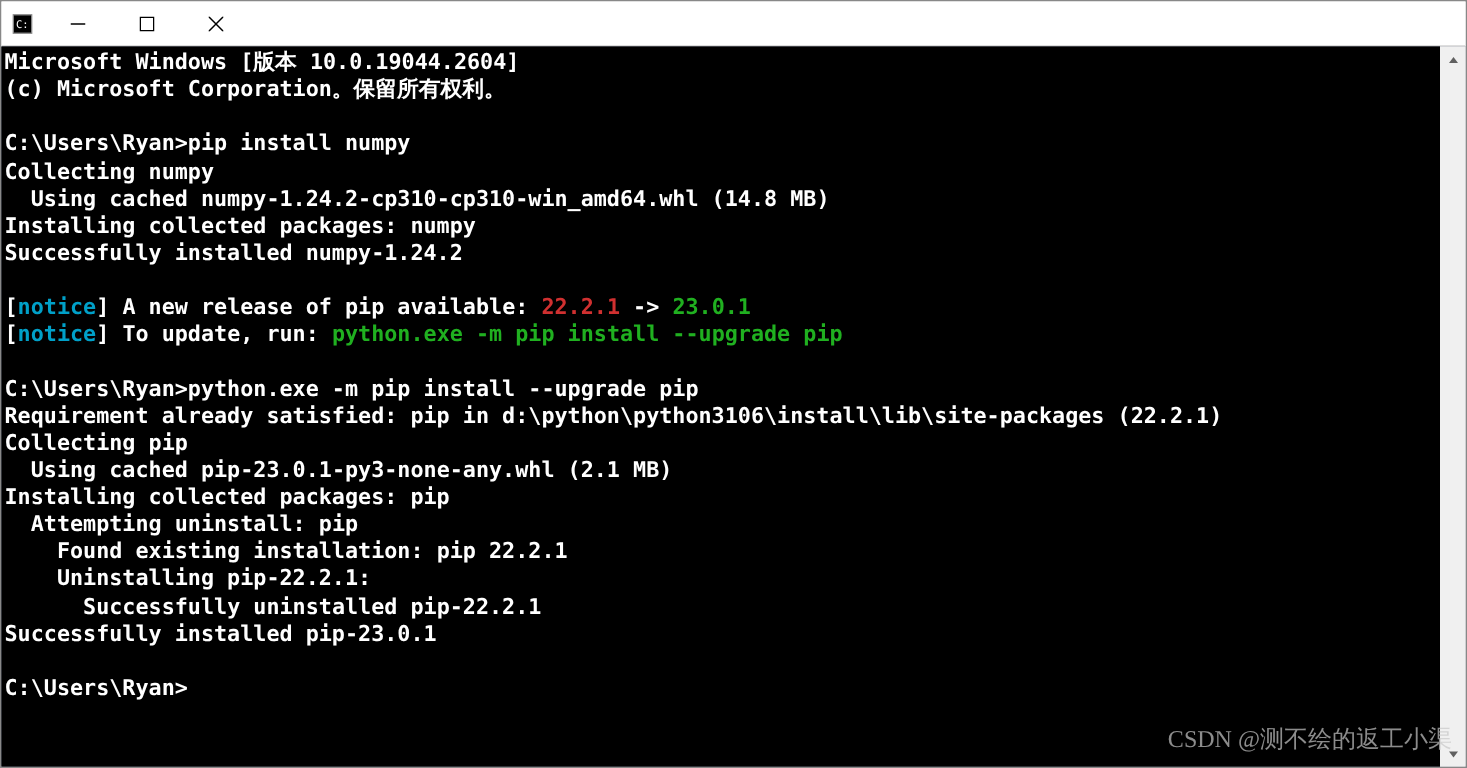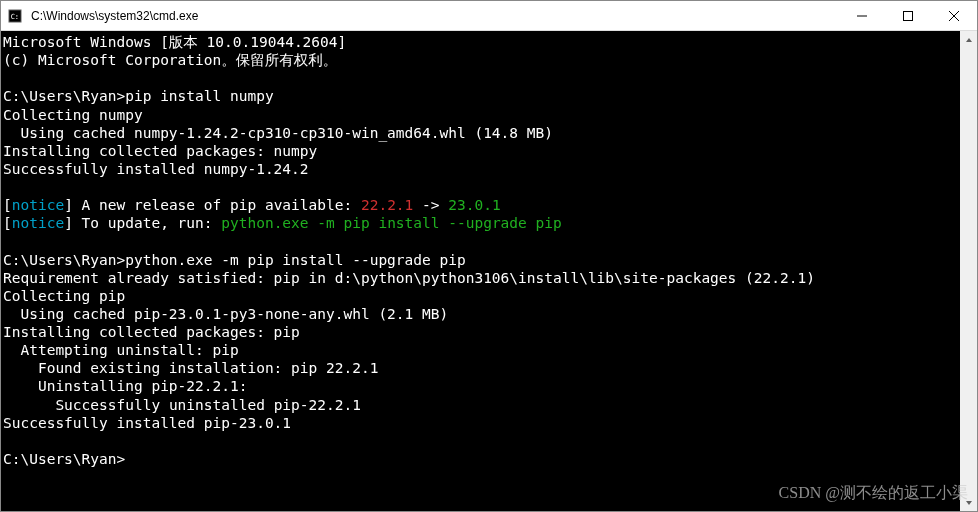--- a/index.html
+++ b/index.html
@@ -46,20 +46,21 @@
       align-items: center;
       justify-content: center;
       font-size: 10px;
       color: #000;
     }
     .titlebar-btn svg { width: 10px; height: 10px; stroke: #000; stroke-width: 1; fill: none; }
     .terminal-wrap {
       flex: 1;
       display: flex;
       background: #0f172a;
+      font-weight: bold;
     }
     .terminal {
       flex: 1;
       background: #000;
       color: #c0c0c0;
       font-family: "NSimSun", "SimSun", "Consolas", monospace;
       font-size: 14.5px;
       line-height: 1.25;
       padding: 2px 0 2px 2px;
       white-space: pre-wrap;
@@ -100,21 +101,20 @@
 <body>
 
 <div class="window">
   <div class="titlebar">
     <span class="titlebar-icon">
       <svg viewBox="0 0 16 16">
           <rect x="1" y="1" width="14" height="14" fill="#000" stroke="#888" stroke-width="1"></rect>
           <text x="3" y="11" font-size="8" fill="#fff" font-family="monospace">C:</text>
         </svg>
     </span>
-    <span class="titlebar-title">C:\Windows\system32\cmd.exe</span>
     <div class="titlebar-buttons">
       <div class="titlebar-btn">
         <svg viewBox="0 0 10 10">
             <line x1="0" y1="5" x2="10" y2="5"></line>
           </svg>
       </div>
       <div class="titlebar-btn">
         <svg viewBox="0 0 10 10">
             <rect x="0.5" y="0.5" width="9" height="9"></rect>
           </svg>

